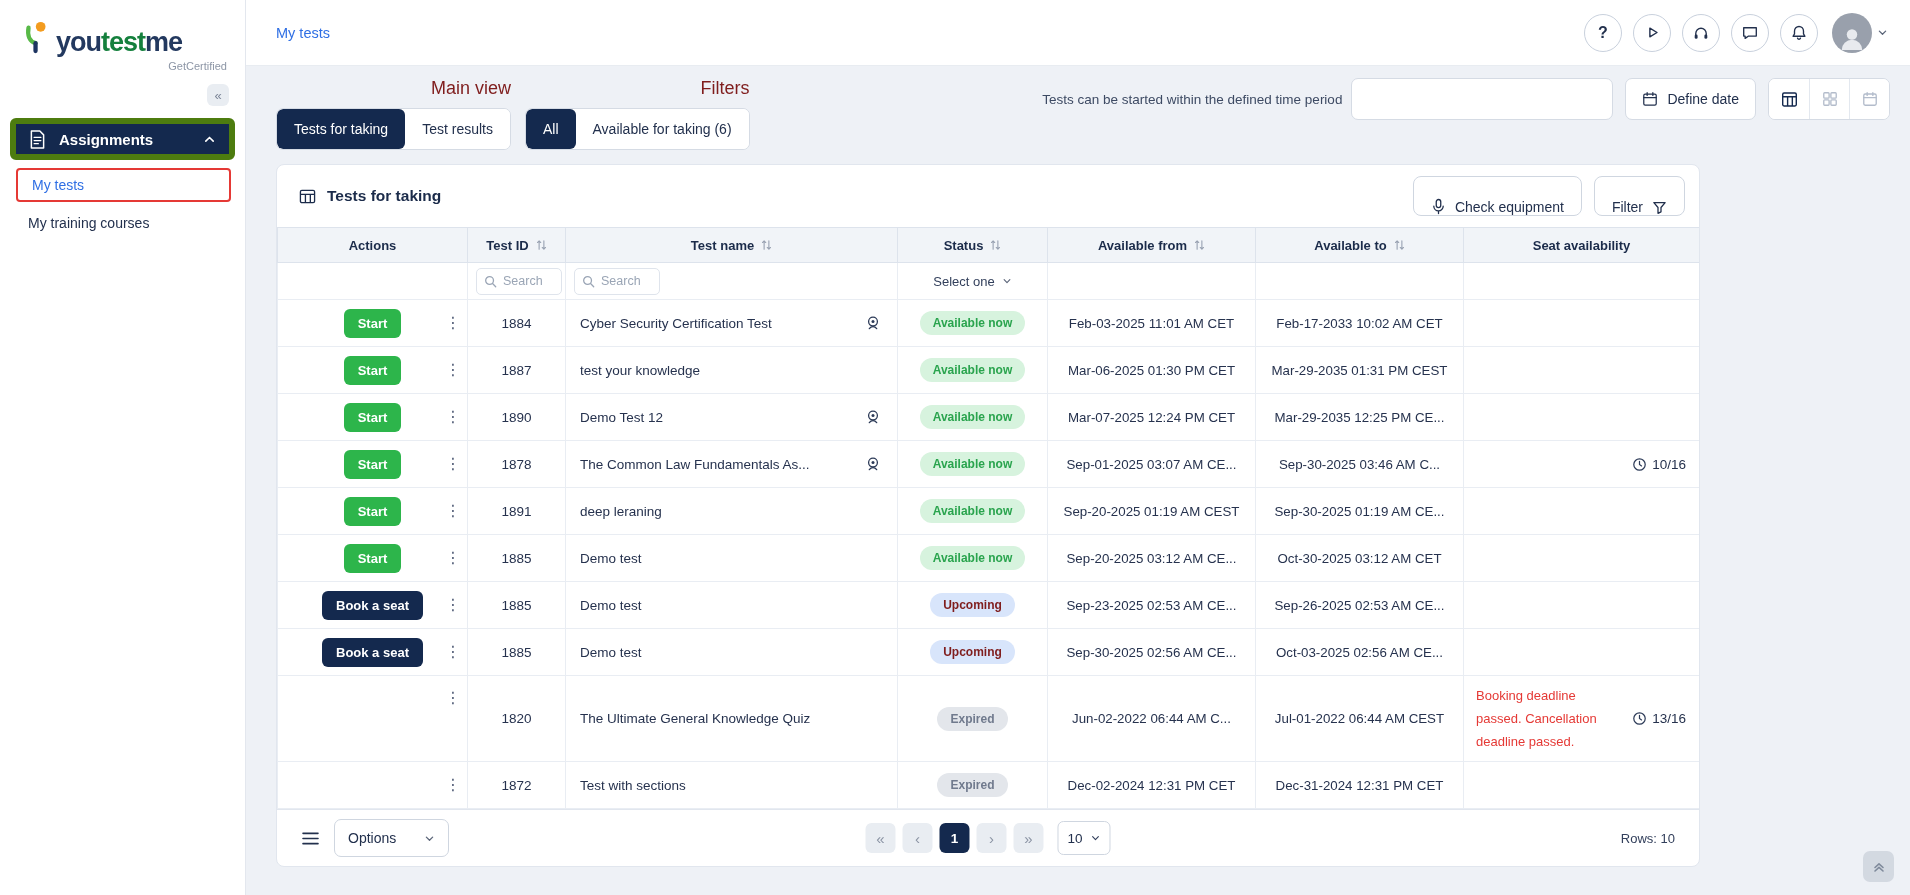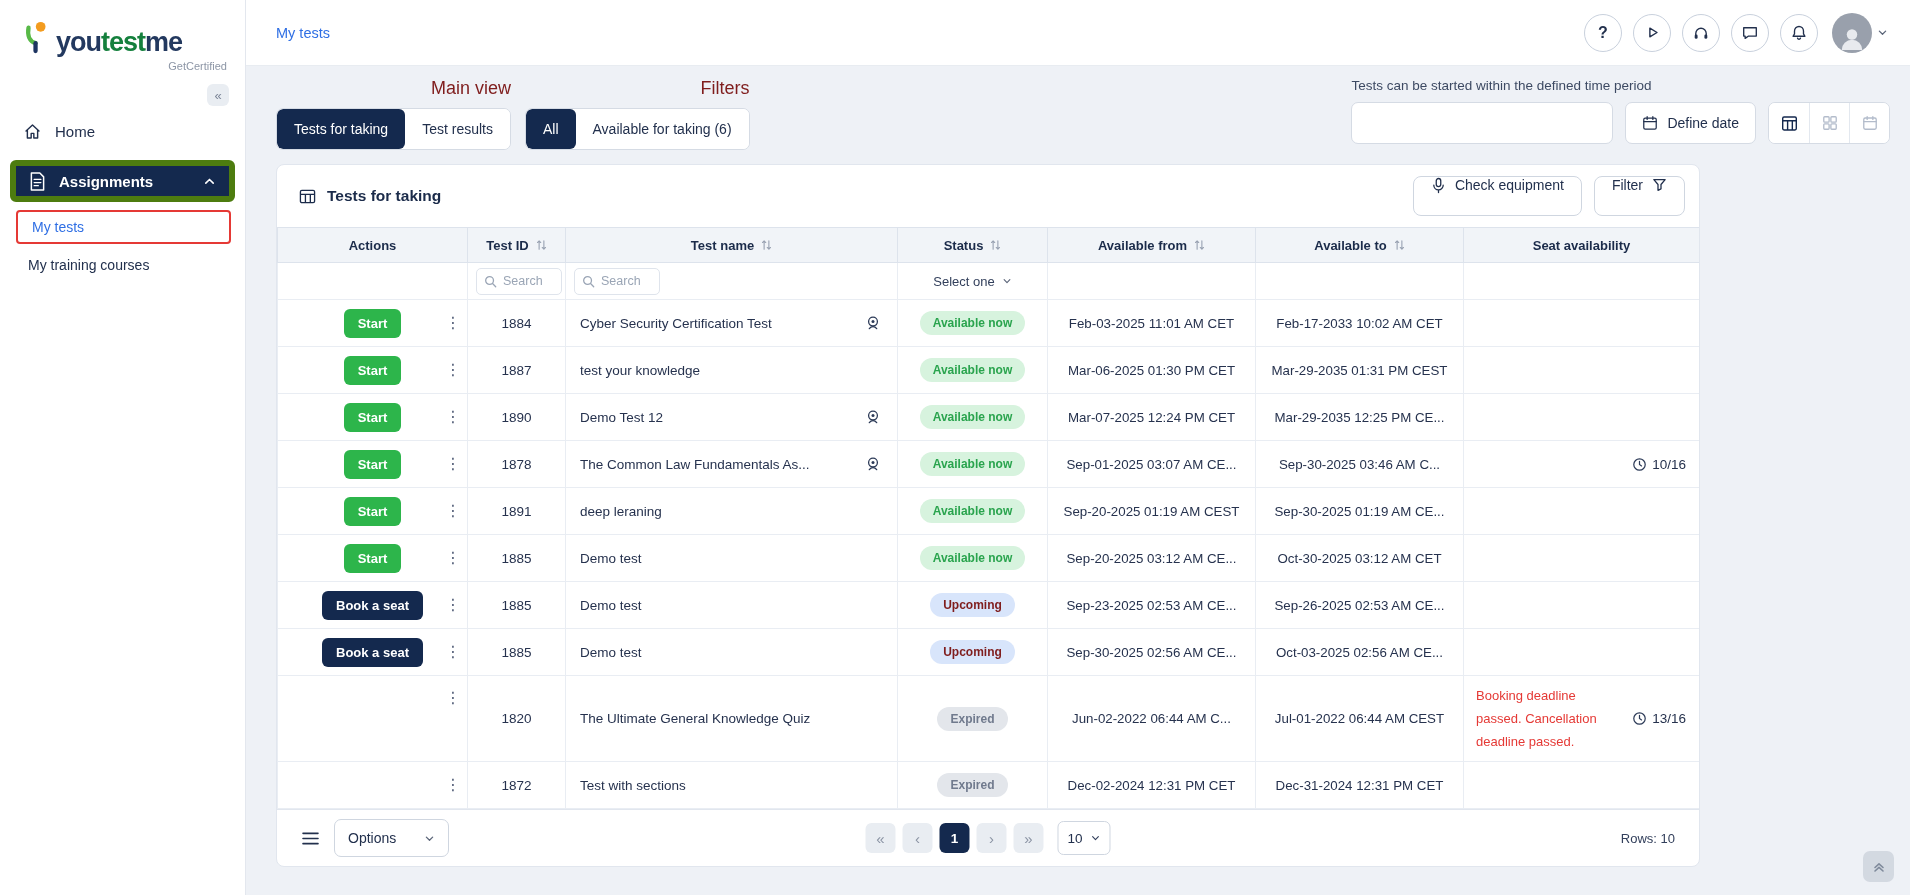--- a/index.html
+++ b/index.html
@@ -33,35 +33,35 @@
   .avatar{width:40px;height:40px;border-radius:50%;background:#99a0ac;display:flex;align-items:flex-end;justify-content:center;overflow:hidden;}
 
   
   .controls{display:flex;justify-content:space-between;align-items:flex-start;padding:12px 20px 14px 30px;}
   .ctrl-left{display:flex;gap:14px;}
   .ctrl-block{display:flex;flex-direction:column;gap:9px;}
   .ctrl-label{font-size:18px;color:#7f1d1d;text-align:right;}
   .seg-group{display:inline-flex;background:#fff;border:1px solid #d5dbe4;border-radius:7px;height:42px;overflow:hidden;align-items:stretch;}
   .seg-btn{border:none;background:#fff;padding:0 17px;font-size:14px;color:#22304d;}
   .seg-btn.active{background:#14294e;color:#fff;border-radius:6px;}
-  .ctrl-right{display:flex;flex-direction:column;gap:9px;align-items:flex-start;}
+  .ctrl-right{display:flex;flex-direction:row;gap:9px;align-items:center;}
   .date-caption{font-size:13.5px;color:#3d4a63;}
   .ctrl-right-row{display:flex;gap:12px;align-items:center;}
   .date-input{width:262px;height:42px;border:1px solid #d5dbe4;border-radius:7px;background:#fff;padding:0 12px;font-size:14px;color:#26324e;outline:none;font-family:inherit;}
   .define-btn{height:42px;border:1px solid #d5dbe4;border-radius:7px;background:#fff;padding:0 16px;display:flex;gap:9px;align-items:center;font-size:14px;color:#22304d;}
   .view-toggles{display:flex;border:1px solid #d5dbe4;border-radius:7px;background:#fff;height:42px;overflow:hidden;}
   .view-toggle{width:40px;border:none;background:#fff;display:flex;align-items:center;justify-content:center;}
   .view-toggle + .view-toggle{border-left:1px solid #e3e8ef;}
 
   
   .card{margin-left:30px;width:1424px;background:#fff;border:1px solid #e1e6ee;border-radius:8px;overflow:hidden;display:flex;flex-direction:column;}
   .card-header{height:62px;display:flex;align-items:center;justify-content:space-between;padding:0 14px 0 22px;flex-shrink:0;}
   .card-title{display:flex;align-items:center;gap:11px;font-size:15.5px;font-weight:bold;color:#1b2b4a;}
   .card-header-right{display:flex;gap:12px;}
-  .pill-btn{height:40px;border:1px solid #cfd6e0;border-radius:8px;background:#fff;padding:0 17px;display:flex;gap:9px;align-items:flex-start;font-size:14px;color:#22304d;}
+  .pill-btn{height:40px;border:1px solid #cfd6e0;border-radius:8px;background:#fff;padding:0 17px;display:flex;gap:9px;align-items:flex-end;font-size:14px;color:#22304d;}
 
   table{width:100%;border-collapse:collapse;table-layout:fixed;}
   thead th{background:#f1f4f8;height:35px;font-size:13px;color:#1b2b4a;border:1px solid #dde3ec;font-weight:bold;padding:0 4px;}
   .th-inner{display:flex;align-items:center;justify-content:center;gap:7px;}
   td{border:1px solid #e9edf3;font-size:13.5px;}
   tbody tr{height:47px;}
   tr.search-row{height:37px;}
   tr.search-row td{padding:0;}
   .search-box{display:flex;align-items:center;gap:6px;height:27px;border:1px solid #dfe4ec;border-radius:5px;margin-left:8px;width:86px;padding:0 7px;background:#fff;}
   .search-box input{border:none;outline:none;width:100%;font-size:12.5px;color:#44506a;font-family:inherit;background:transparent;}
@@ -115,28 +115,20 @@
             <path d="M14.5 24.5 14.5 33" stroke="#1d3461" stroke-width="4.6" stroke-linecap="round"></path>
           </svg>
       </span>
       <span class="logo-text"><span class="lt-you">you</span><span class="lt-test">test</span><span class="lt-me">me</span></span>
     </div>
     <div class="logo-tagline">GetCertified</div>
   </div>
   <button class="collapse-btn">«</button>
 
   <nav class="nav">
-    <div class="nav-item">
-      <span style="display:flex;">
-        <svg width="19" height="19" viewBox="0 0 20 20">
-            <path d="M3.2 9.4 10 3.2l6.8 6.2M4.6 8.4v8.4h4V12h2.8v4.8h4V8.4" fill="none" stroke="#22304d" stroke-width="1.5" stroke-linejoin="round" stroke-linecap="round"></path>
-          </svg>
-      </span>
-      <span>Home</span>
-    </div>
     <div class="nav-item active">
       <span style="display:flex;">
         <svg width="17" height="19" viewBox="0 0 16 18">
             <path d="M2.2 1h8l3.6 3.6v12.4H2.2z" fill="none" stroke="#fff" stroke-width="1.4" stroke-linejoin="round"></path>
             <path d="M4.8 7h6.4M4.8 10h6.4M4.8 13h4" stroke="#fff" stroke-width="1.2" stroke-linecap="round"></path>
           </svg>
       </span>
       <span>Assignments</span>
       <span class="spacer"></span>
       <span style="display:flex;">

